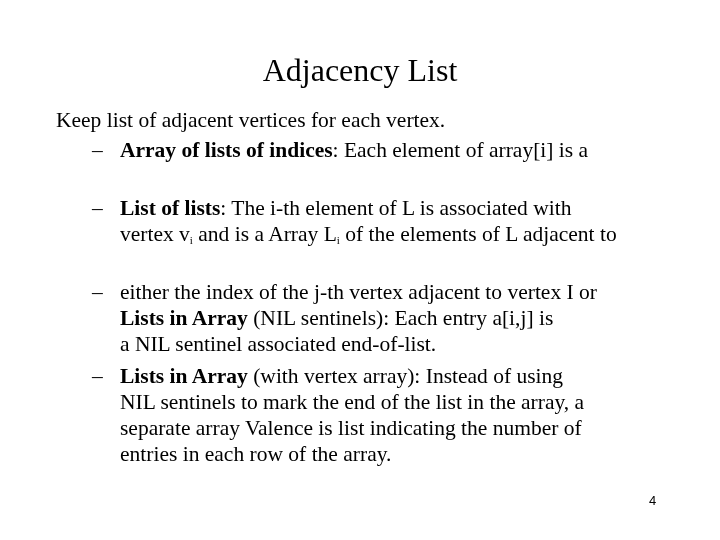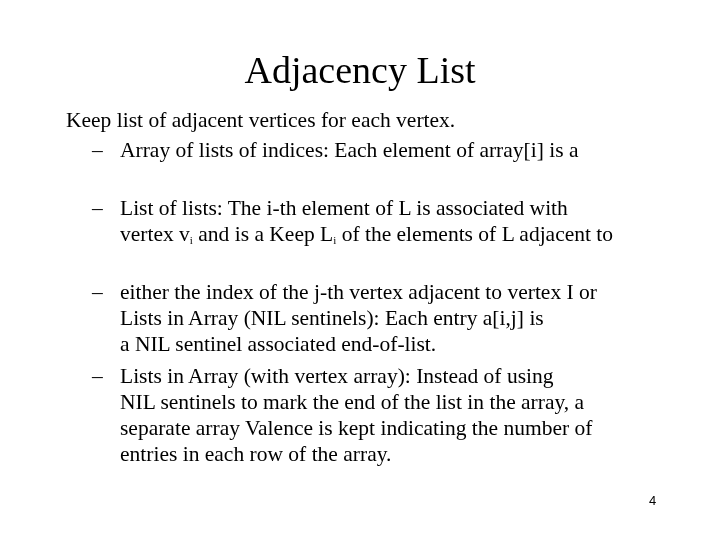--- a/index.html
+++ b/index.html
@@ -14,26 +14,26 @@
       overflow: hidden;
       font-family: "Liberation Serif", serif;
       color: #000000;
     }
     .slide-title {
       position: absolute;
       left: 0;
       top: 52px;
       width: 720px;
       text-align: center;
-      font-size: 38px;
+      font-size: 32px;
       line-height: 36px;
     }
     .intro {
       position: absolute;
-      left: 66px;
+      left: 56px;
       top: 107px;
       font-size: 21.5px;
       line-height: 26px;
       white-space: nowrap;
     }
     .bullet {
       position: absolute;
       left: 92px;
       font-size: 21.5px;
       line-height: 26px;
@@ -46,21 +46,21 @@
     .bullet .body {
       position: absolute;
       left: 28px;
       top: 0;
       width: 560px;
     }
     .line {
       display: block;
       white-space: nowrap;
     }
-    b { font-weight: normal; }
+    b { font-weight: bold; }
     sub {
       font-size: 11px;
       vertical-align: -3px;
       line-height: 0;
     }
     .page-number {
       position: absolute;
       left: 649px;
       top: 493px;
       font-family: "Liberation Sans", sans-serif;
@@ -80,37 +80,37 @@
     <span class="dash">–</span>
     <div class="body">
       <span class="line"><b>Array of lists of indices</b><span>: Each element of array[i] is a</span></span>
     </div>
   </div>
 
   <div class="bullet" style="top:195px;">
     <span class="dash">–</span>
     <div class="body">
       <span class="line"><b>List of lists</b><span>: The i-th element of L is associated with</span></span>
-      <span class="line"><span>vertex v</span><sub>i</sub><span> and is a Keep L</span><sub>i</sub><span> of the elements of L adjacent to</span></span>
+      <span class="line"><span>vertex v</span><sub>i</sub><span> and is a Array L</span><sub>i</sub><span> of the elements of L adjacent to</span></span>
     </div>
   </div>
 
   <div class="bullet" style="top:279px;">
     <span class="dash">–</span>
     <div class="body">
       <span class="line">either the index of the j-th vertex adjacent to vertex I or</span>
       <span class="line"><b>Lists in Array</b><span> (NIL sentinels):  Each entry a[i,j] is</span></span>
       <span class="line">a NIL sentinel associated end-of-list.</span>
     </div>
   </div>
 
   <div class="bullet" style="top:363px;">
     <span class="dash">–</span>
     <div class="body">
       <span class="line"><b>Lists in Array</b><span> (with vertex array): Instead of using</span></span>
       <span class="line">NIL sentinels to mark the end of the list in the array, a</span>
-      <span class="line">separate array Valence is kept indicating the number of</span>
+      <span class="line">separate array Valence is list indicating the number of</span>
       <span class="line">entries in each row of the array.</span>
     </div>
   </div>
 
   <div class="page-number">4</div>
 </div>
 
 </body></html>

